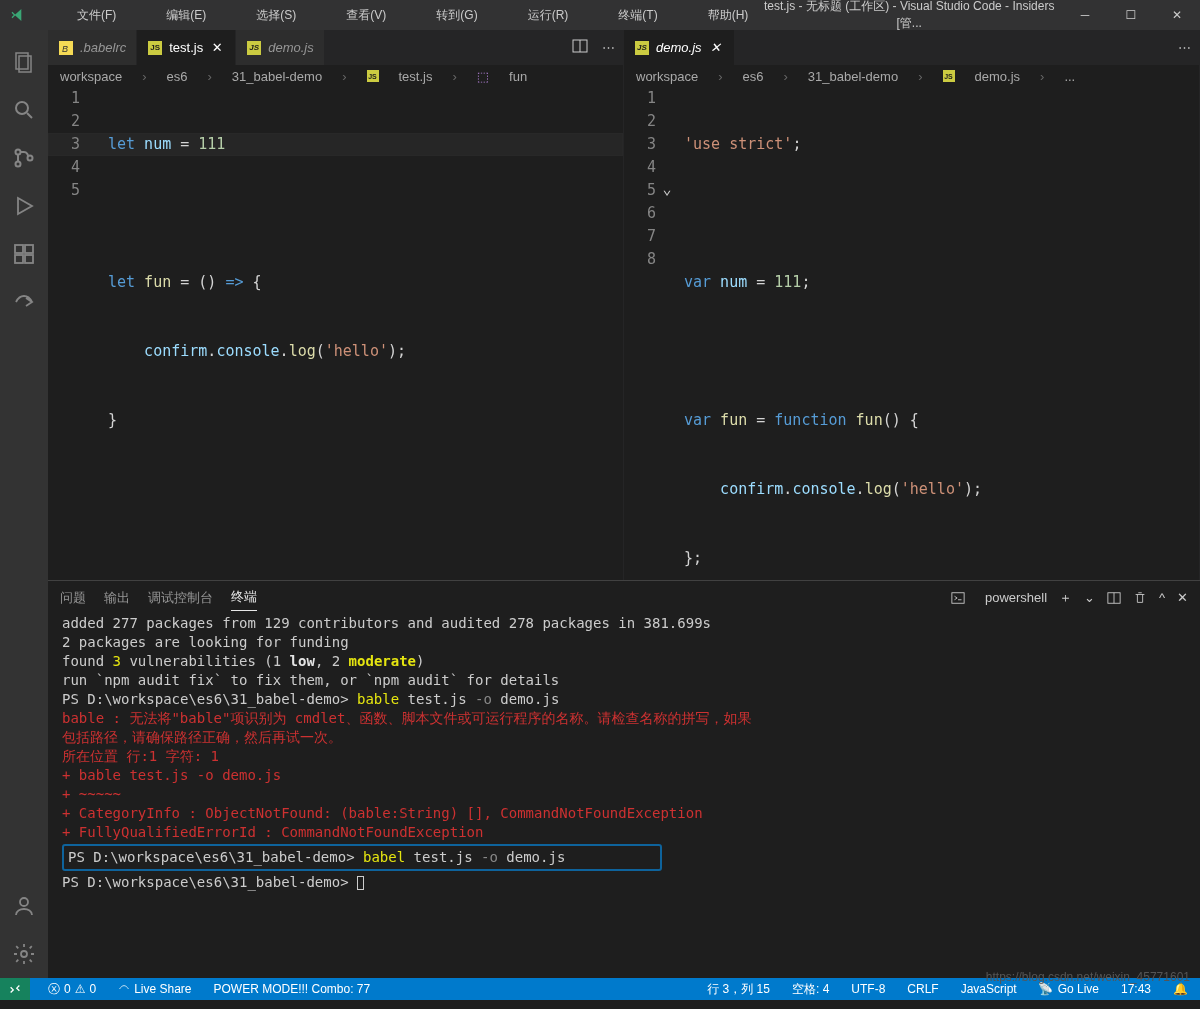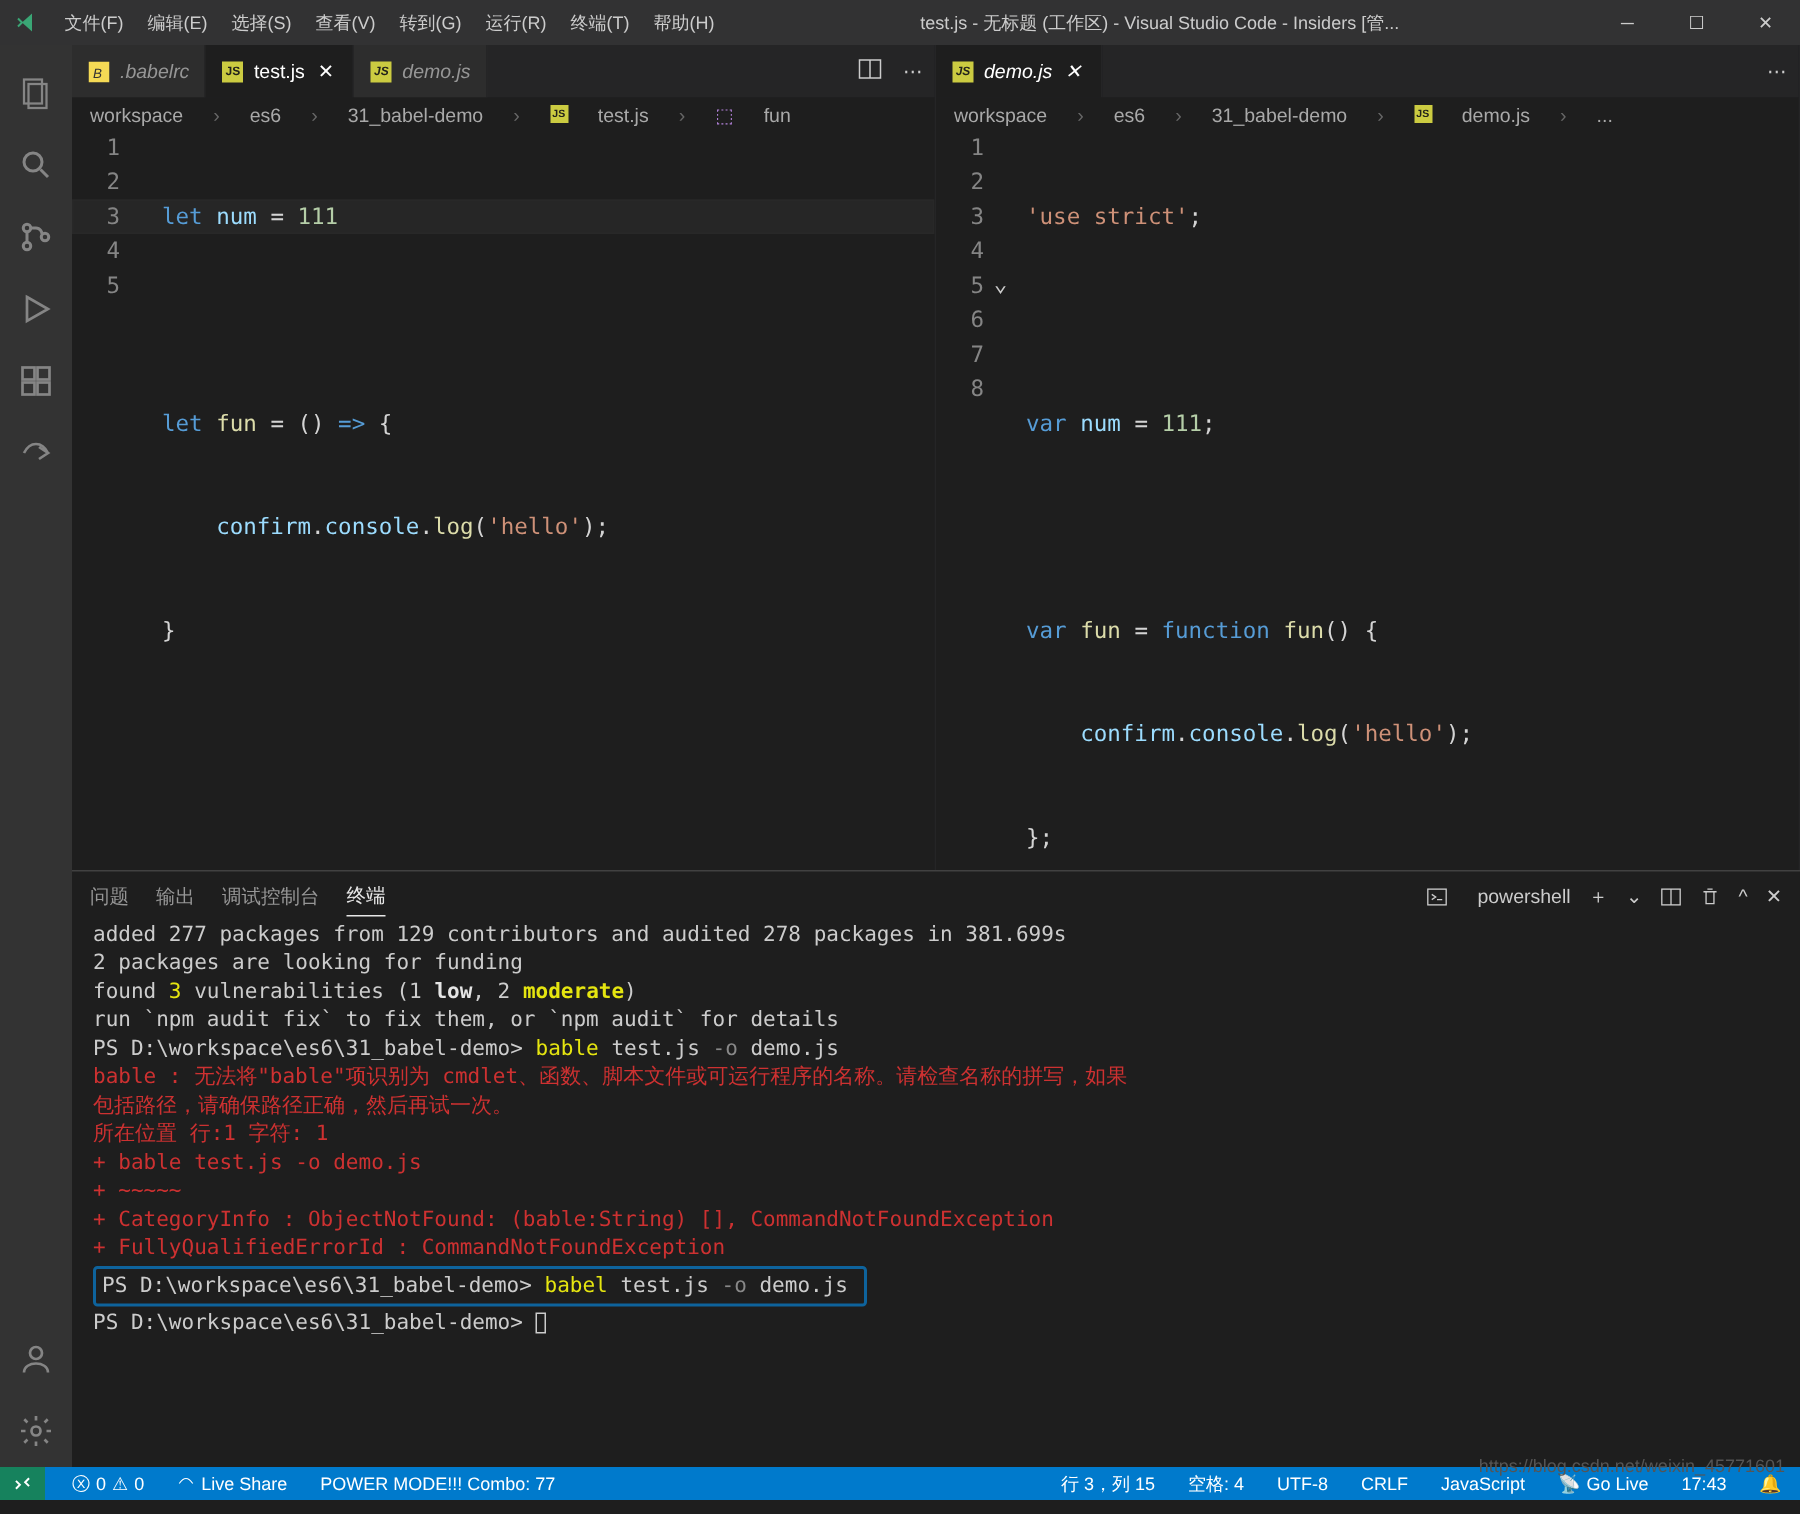--- a/index.html
+++ b/index.html
@@ -1,21 +1,21 @@
 <!DOCTYPE html>
 <html><head>
 <meta charset="utf-8">
 <style>
 * { margin: 0; padding: 0; box-sizing: border-box; }
 body { font-family: "Segoe UI", "Microsoft YaHei", sans-serif; background: #1e1e1e; color: #cccccc; width: 1200px; height: 1009px; overflow: hidden; font-size: 13px; }
 .titlebar { height: 30px; background: #323233; display: flex; align-items: center; color: #cccccc; font-size: 12px; }
 .titlebar .vscode-icon { width: 35px; display: flex; align-items: center; justify-content: center; }
 .titlebar .vscode-icon svg { width: 16px; height: 16px; }
 .menubar { display: flex; }
-.menubar .mi { padding: 0 8px; height: 30px; display: flex; align-items: center; cursor: pointer; }
+.menubar .mi { padding: 0 8px; height: 30px; display: flex; align-items: center; cursor: pointer; margin-left: 34px; }
 .title-text { flex: 1; text-align: center; color: #cccccc; }
 .win-controls { display: flex; }
 .win-controls .wc { width: 46px; height: 30px; display: flex; align-items: center; justify-content: center; cursor: pointer; }
 .main { display: flex; height: 948px; }
 .activitybar { width: 48px; background: #333333; display: flex; flex-direction: column; align-items: center; padding-top: 8px; }
 .activitybar .ai { width: 48px; height: 48px; display: flex; align-items: center; justify-content: center; color: #858585; cursor: pointer; position: relative; }
 .activitybar .ai svg { width: 24px; height: 24px; }
 .activitybar .spacer { flex: 1; }
 .workarea { flex: 1; display: flex; flex-direction: column; }
 .editors { flex: 1; display: flex; height: 550px; }
@@ -314,21 +314,21 @@
 <div>  run `npm audit fix` to fix them, or `npm audit` for details</div>
 <div><span>PS D:\workspace\es6\31_babel-demo&gt; </span><span class="term-yellow">bable</span><span> test.js </span><span class="term-grey">-o</span><span> demo.js</span></div>
 <div class="term-red">bable : 无法将"bable"项识别为 cmdlet、函数、脚本文件或可运行程序的名称。请检查名称的拼写，如果</div>
 <div class="term-red">包括路径，请确保路径正确，然后再试一次。</div>
 <div class="term-red">所在位置 行:1 字符: 1</div>
 <div class="term-red">+ bable test.js -o demo.js</div>
 <div class="term-red">+ ~~~~~</div>
 <div class="term-red">    + CategoryInfo          : ObjectNotFound: (bable:String) [], CommandNotFoundException</div>
 <div class="term-red">    + FullyQualifiedErrorId : CommandNotFoundException</div>
 <div></div>
-<div class="highlight-box" style="width:516px"><span>PS D:\workspace\es6\31_babel-demo&gt; </span><span class="term-yellow">babel</span><span> test.js </span><span class="term-grey">-o</span><span> demo.js</span></div>
+<div class="highlight-box" style="width:600px"><span>PS D:\workspace\es6\31_babel-demo&gt; </span><span class="term-yellow">babel</span><span> test.js </span><span class="term-grey">-o</span><span> demo.js</span></div>
 <div><span>PS D:\workspace\es6\31_babel-demo&gt; </span><span style="border:1px solid #ccc;display:inline-block;width:7px;height:14px;vertical-align:middle"></span></div>
       </div>
     </div>
   </div>
 </div>
 
 <div class="statusbar">
   <div class="remote">
       <svg width="14" height="14" viewBox="0 0 16 16" fill="#fff">
         <path d="M3 6l3 3-3 3M13 10l-3-3 3-3" stroke="#fff" fill="none" stroke-width="1.5"></path>

